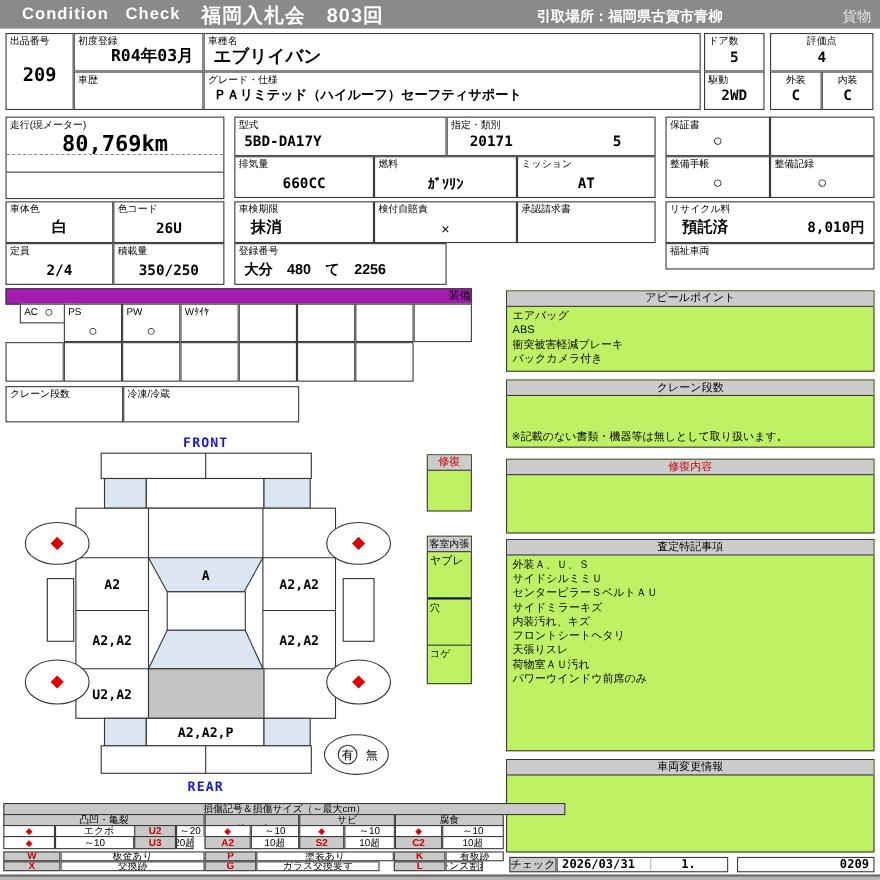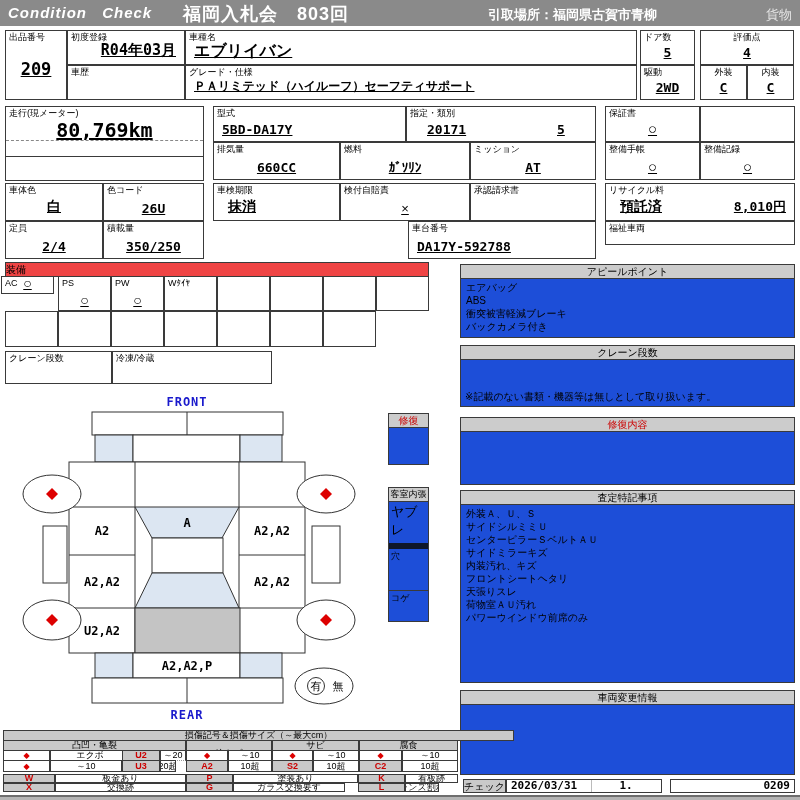--- a/index.html
+++ b/index.html
@@ -1,41 +1,41 @@
 <!DOCTYPE html>
 <html><head>
 <meta charset="utf-8">
 <style>
   html,body{margin:0;padding:0;background:#fff;}
   #page{position:relative;width:800px;height:800px;background:#fff;overflow:hidden;
         font-family:"Liberation Sans","DejaVu Sans",sans-serif;color:#000;}
   
   .topbar{position:absolute;left:0;top:0;width:800px;height:26px;background:#8a8a8a;color:#fff;}
-  .brand{position:absolute;left:8px;top:4px;font-size:15px;font-weight:bold;font-style:italic;word-spacing:10px;letter-spacing:1px;}
+  .brand{position:absolute;left:20px;top:4px;font-size:15px;font-weight:bold;word-spacing:10px;letter-spacing:1px;}
   .auction{position:absolute;left:183px;top:2px;font-size:18px;font-weight:bold;letter-spacing:1px;}
   .pickup{position:absolute;left:488px;top:6px;font-size:13px;font-weight:bold;}
   .category{position:absolute;right:8px;top:6px;font-size:13px;color:#e3e3e3;}
   
   .cell{position:absolute;box-sizing:border-box;border:1px solid #3a3a3a;background:#fff;}
   .lb{position:absolute;top:1px;left:3px;font-size:9px;line-height:10px;white-space:nowrap;}
   .lb.c{left:0;right:0;text-align:center;}
   .v{position:absolute;left:0;right:0;bottom:4px;text-align:center;font-weight:bold;font-size:13px;
-     font-family:"DejaVu Sans Mono","Liberation Mono",monospace;white-space:nowrap;text-decoration:underline;}
+     font-family:"DejaVu Sans Mono","Liberation Mono",monospace;white-space:nowrap;}
   .v.jp{font-family:"Liberation Sans","DejaVu Sans",sans-serif;}
   .v.l{text-align:left;padding-left:8px;}
   .v.r{text-align:right;padding-right:8px;}
   .hline{position:absolute;left:0;right:0;height:0;}
   
-  .panel{position:absolute;box-sizing:border-box;border:1px solid #3a3a3a;background:#1d4ed8;}
+  .panel{position:absolute;box-sizing:border-box;border:1px solid #3a3a3a;background:#bef264;}
   .ph{height:13px;line-height:13px;background:#cccccc;border-bottom:1px solid #3a3a3a;text-align:center;font-size:10px;}
   .ph.red{color:#cc0000;}
   .pb{font-size:10px;line-height:13px;padding:2px 5px;}
   .note-bottom{position:absolute;left:4px;bottom:2px;font-size:10px;white-space:nowrap;}
   
-  .hdrbar{position:absolute;box-sizing:border-box;border:1px solid #3a3a3a;background:#ef4444;text-align:left;font-size:10px;line-height:13px;font-family:Liberation Serif, serif;}
+  .hdrbar{position:absolute;box-sizing:border-box;border:1px solid #3a3a3a;background:#a21caf;text-align:right;font-size:10px;line-height:13px;font-family:Liberation Serif, serif;}
   
   .lc{position:absolute;box-sizing:border-box;border:1px solid #3a3a3a;background:#fff;font-size:9px;line-height:9px;
       display:flex;align-items:center;justify-content:center;overflow:hidden;white-space:nowrap;}
   .lc.gr{background:#c9c9c9;}
   .lc.red{color:#cc0000;font-weight:bold;}
   .lc.dmd{color:#dd0000;font-size:8px;}
   .lc.dotb{border-bottom-style:dotted;border-bottom-color:#999;}
   .bbar{position:absolute;left:0;top:795px;width:800px;height:5px;background:#b5b5b5;border-top:2px solid #6e6e6e;box-sizing:border-box;}
   svg text{font-family:"DejaVu Sans Mono","Liberation Mono",monospace;}
 </style>
@@ -154,36 +154,36 @@
     <span class="v jp l" style="font-size:14px;padding-left:14px">抹消</span>
   </div>
   <div class="cell" style="left:340px;top:183px;width:130px;height:38px">
     <span class="lb">検付自賠責</span>
     <span class="v jp" style="font-weight:normal">×</span>
   </div>
   <div class="cell" style="left:470px;top:183px;width:126px;height:38px">
     <span class="lb">承認請求書</span>
     <span class="v"></span>
   </div>
-  <div class="cell" style="left:408px;top:221px;width:188px;height:38px">
-    <span class="lb">車台番号</span>
-    <span class="v l">DA17Y-592788</span>
+  <div class="cell" style="left:213px;top:221px;width:193px;height:38px">
+    <span class="lb">登録番号</span>
+    <span class="v jp l">大分　480　て　2256</span>
   </div>
   <div class="cell" style="left:605px;top:183px;width:190px;height:38px">
     <span class="lb">リサイクル料</span>
     <span class="v jp l" style="font-size:14px;padding-left:14px">預託済</span>
     <span class="v r">8,010円</span>
   </div>
   <div class="cell" style="left:605px;top:221px;width:190px;height:24px">
     <span class="lb">福祉車両</span>
     <span class="v"></span>
   </div>
 
   <div class="hdrbar" style="left:5px;top:262px;width:424px;height:15px">装備</div>
-  <div class="cell" style="left:1px;top:276px;width:53px;height:18px">
+  <div class="cell" style="left:18px;top:276px;width:53px;height:18px">
     <span class="lb">AC</span>
     <span class="v jp" style="font-weight:normal;font-size:14px;bottom:2px">○</span>
   </div>
   <div class="cell" style="left:58px;top:276px;width:53px;height:35px">
     <span class="lb">PS</span>
     <span class="v jp" style="font-weight:normal;font-size:14px;bottom:2px">○</span>
   </div>
   <div class="cell" style="left:111px;top:276px;width:53px;height:35px">
     <span class="lb">PW</span>
     <span class="v jp" style="font-weight:normal;font-size:14px;bottom:2px">○</span>
@@ -267,21 +267,21 @@
     <text x="316" y="297" text-anchor="middle" font-size="11" font-family="Liberation Sans,sans-serif">有</text>
     <text x="338" y="297" text-anchor="middle" font-size="11" font-family="Liberation Sans,sans-serif">無</text>
   </svg>
 
   <div class="panel" style="left:388px;top:413px;width:41px;height:52px">
     <div class="ph red">修復</div>
   </div>
 
   <div class="panel" style="left:388px;top:487px;width:41px;height:135px">
     <div class="ph" style="font-size:9px">客室内張</div>
-    <div style="height:39px;border-bottom:6px solid #0f172a;font-size:13px;padding:1px 2px">ヤブレ</div>
+    <div style="height:39px;border-bottom:2px solid #0f172a;font-size:10px;padding:1px 2px">ヤブレ</div>
     <div style="height:39px;border-bottom:1px solid #3a3a3a;font-size:9px;padding:1px 2px">穴</div>
     <div style="height:39px;font-size:9px;padding:1px 2px">コゲ</div>
   </div>
 
   <div class="panel" style="left:460px;top:264px;width:335px;height:74px">
     <div class="ph">アピールポイント</div>
     <div class="pb">
       <div>エアバッグ</div>
       <div>ABS</div>
       <div>衝突被害軽減ブレーキ</div>

